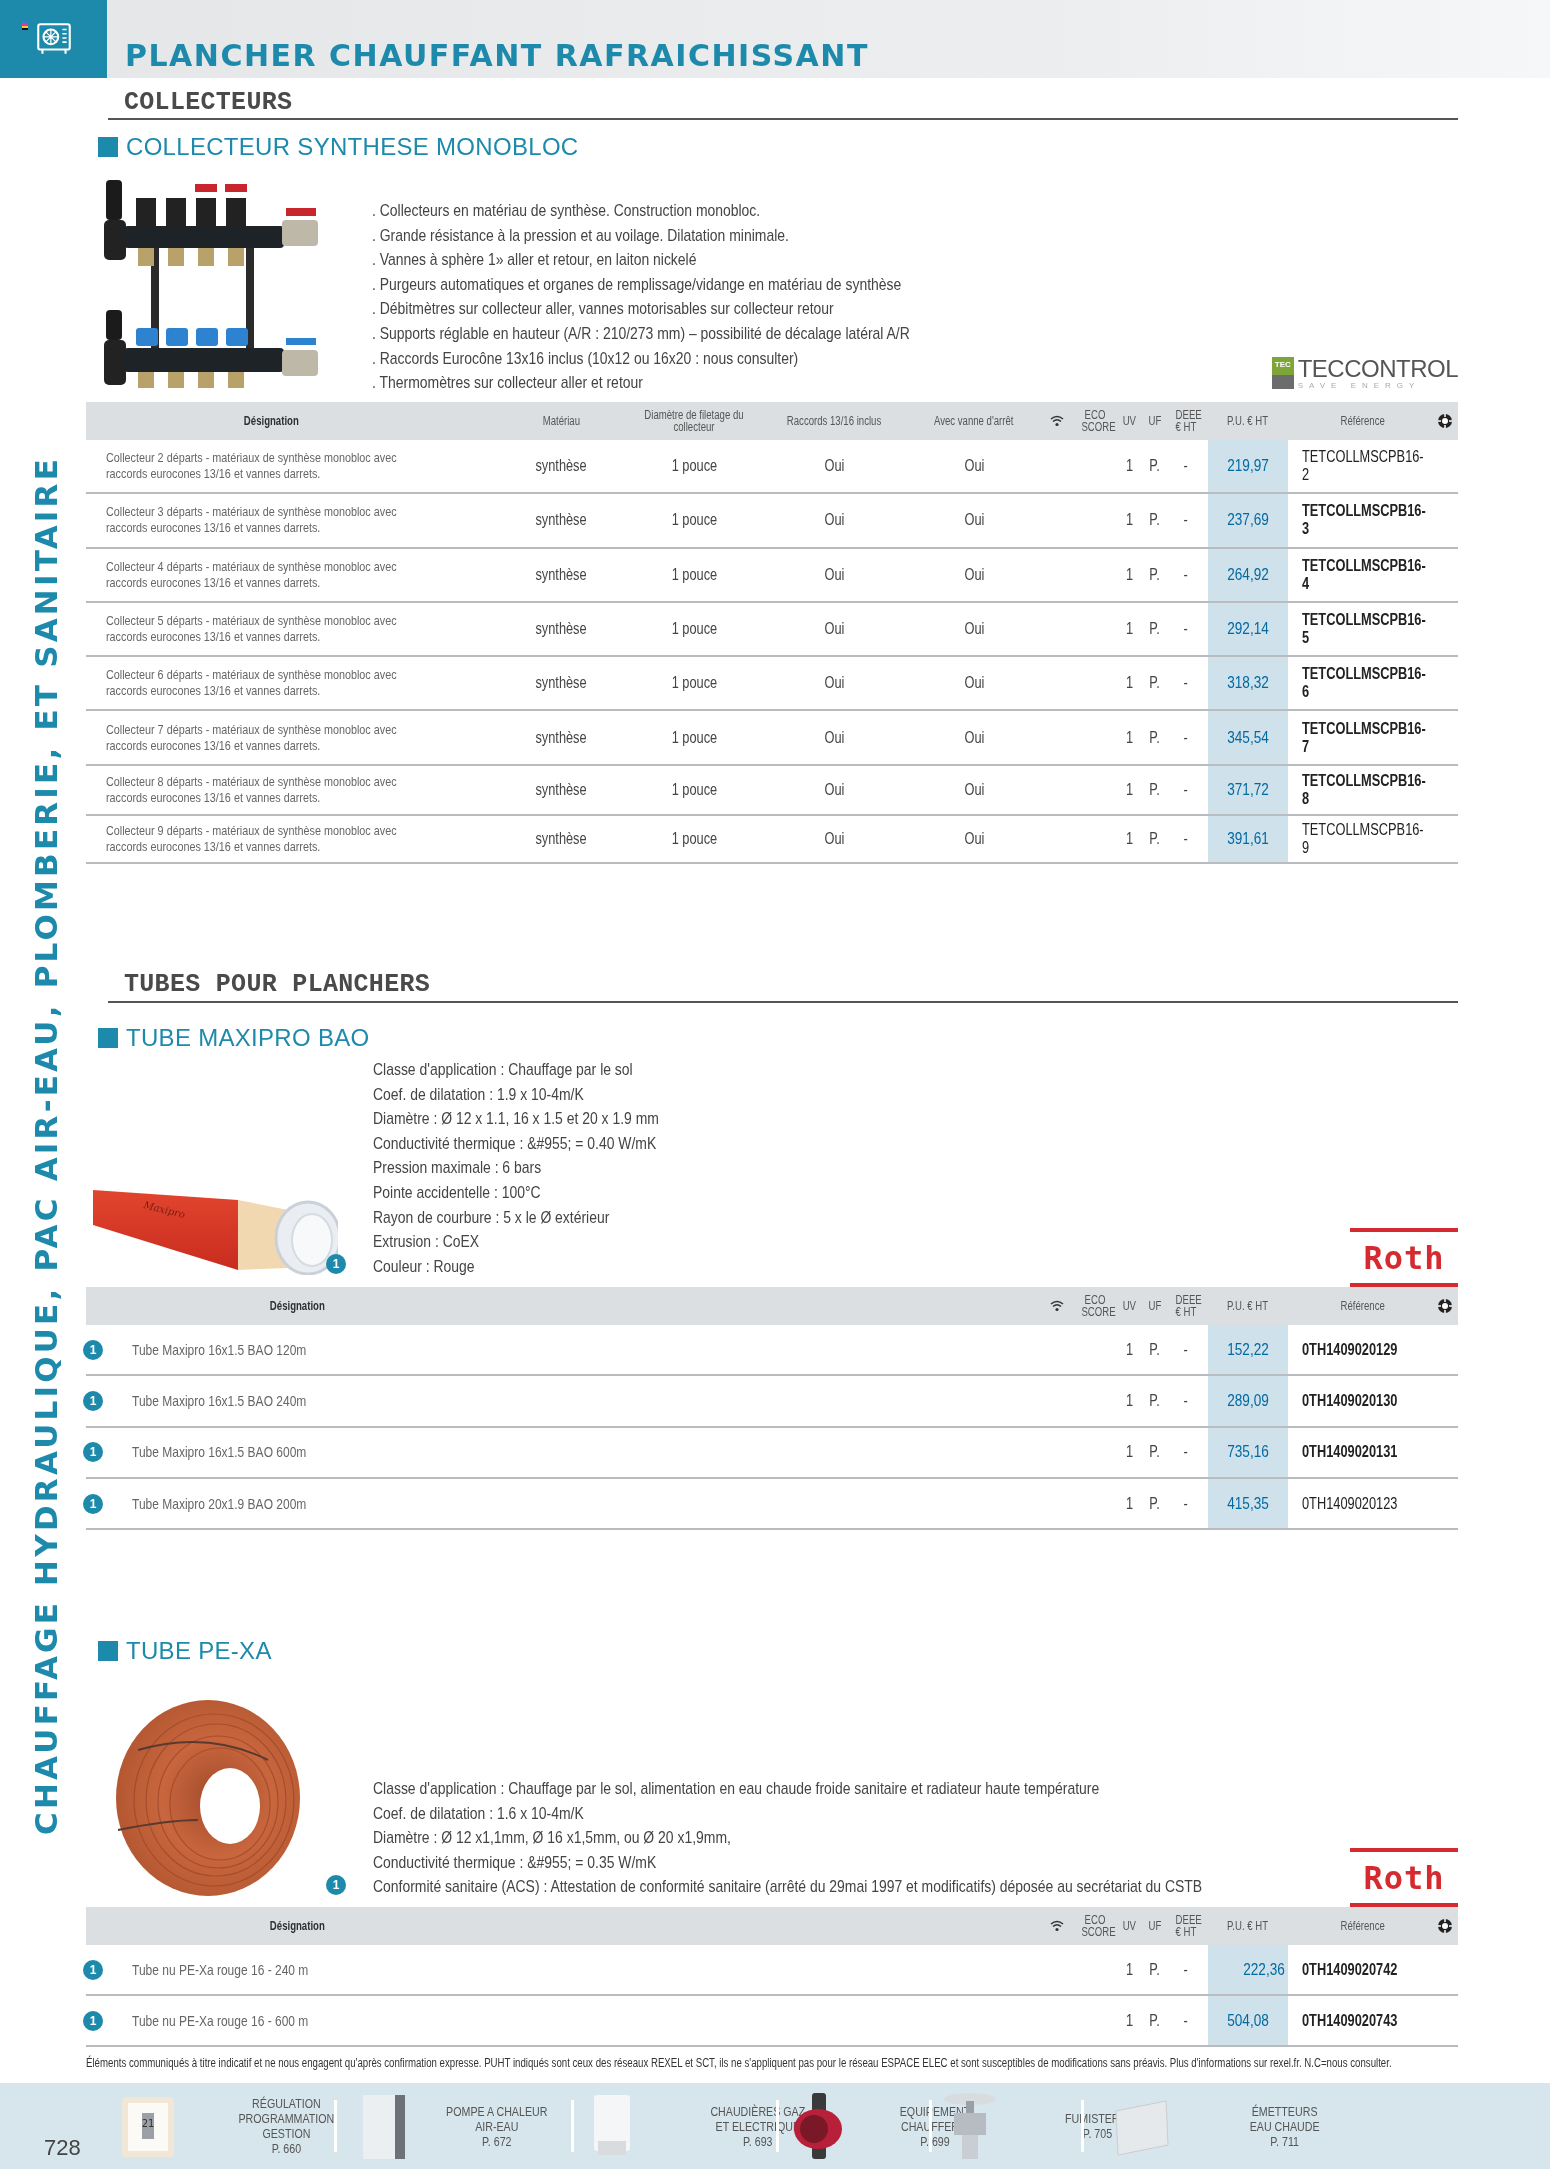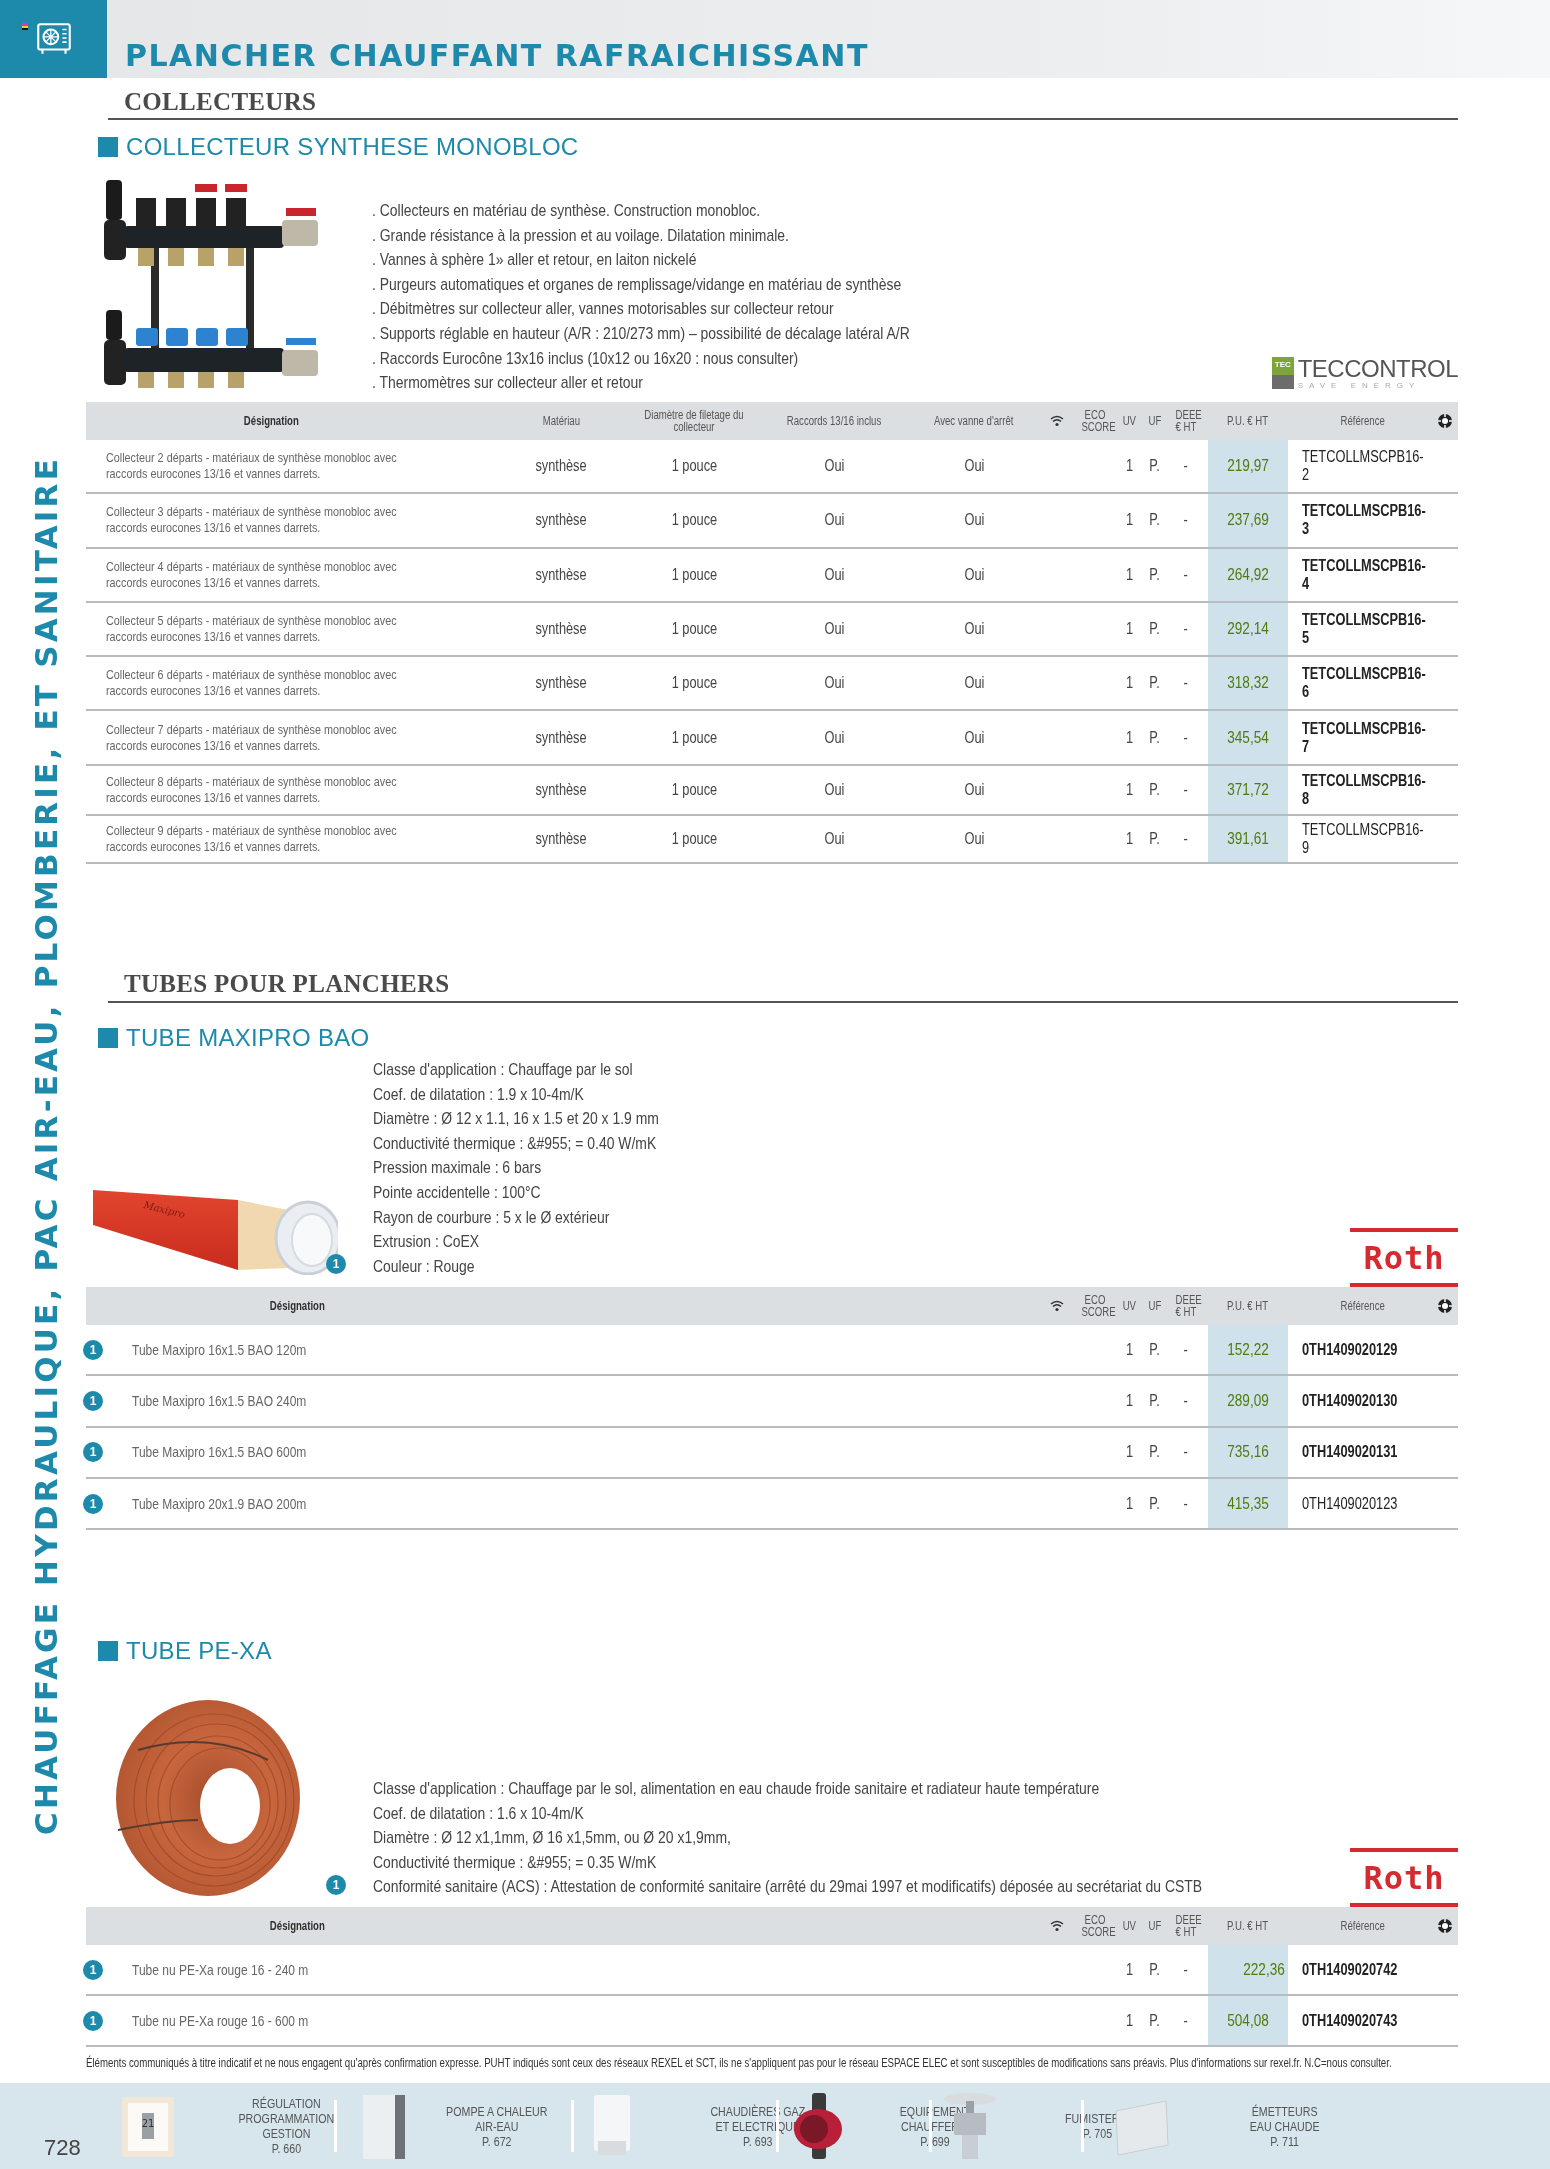--- a/index.html
+++ b/index.html
@@ -10,42 +10,42 @@
 
   
   .top-band { left: 0; top: 0; width: 1550px; height: 78px; background: linear-gradient(90deg,#e4e6e8 0%,#eceef0 70%,#f6f7f8 100%); }
   .tab-icon-box { left: 0; top: 0; width: 107px; height: 78px; background: #1d8aab; display:flex; align-items:center; justify-content:center; }
   .tab-icon-box svg { width: 42px; height: 42px; }
   .color-marks { left: 22px; top: 22px; width: 6px; height: 10px; }
   .color-marks span { display:block; width:6px; height:2px; }
   .page-title { left: 125px; top: 38px; font-size: 30px; font-weight: bold; color: #1d8aab; letter-spacing: 1.5px; font-family: "DejaVu Sans", sans-serif; }
 
   
-  .section-h { left: 124px; font-size: 25px; font-weight: bold; color: #4a4a4a; font-family: Liberation Serif, serif; letter-spacing: 0.3px; }
+  .section-h { left: 124px; font-size: 25px; font-weight: bold; color: #4a4a4a; font-family: Liberation Mono, monospace; letter-spacing: 0.3px; }
   .section-rule { left: 108px; width: 1350px; height: 2px; background: #555; }
 
   .product-title { left: 98px; display:flex; align-items:center; gap: 8px; font-size: 24px; color: #1d8aab; font-family: "Liberation Sans Narrow", "Liberation Sans", sans-serif; letter-spacing: 0.3px; }
   .product-title .sq { width: 20px; height: 20px; background: #1d8aab; display:inline-block; }
 
   .desc { font-size: 17px; line-height: 24.6px; color: #444; font-family: "Liberation Sans", sans-serif; transform: scaleX(0.82); transform-origin: left top; white-space: nowrap; }
 
   
   .side-label { left: 28px; top: 1835px; transform: rotate(-90deg); transform-origin: left top; font-size: 31px; font-weight: bold; color: #1d8aab; letter-spacing: 3.2px; white-space: nowrap; font-family: "DejaVu Sans", sans-serif; }
 
   
   .tbl { position: absolute; left: 86px; width: 1372px; }
   .thead { position: relative; height: 38px; background: #dcdfe1; }
   .th { position: absolute; top: 0; height: 38px; display:flex; align-items:center; justify-content:center; text-align:center; font-size: 12px; line-height: 12px; color: #555; transform-origin: center; }
   .th.left { justify-content:flex-end; }
   .th.bold { color: #2f2f2f; font-weight: bold; }
   .row { position: relative; border-bottom: 2px solid #b9bcbf; }
   .cell { position: absolute; top: 0; height: 100%; display:flex; align-items:center; justify-content:center; font-size: 16px; color: #444; }
   .cell.left { justify-content:flex-start; }
   .cell.desig { font-size: 13.5px; line-height: 16px; color: #666; }
-  .cell.price { background: #cfe1ea; color: #4d7c0f; font-size: 17px; }
+  .cell.price { background: #cfe1ea; color: #0369a1; font-size: 17px; }
   .cell.ref { justify-content:flex-start; font-size: 16px; color: #222; }
   .cell.ref.b { font-weight: bold; }
   .narrow { display:inline-block; transform: scaleX(0.8); }
 
   .badge { width: 20px; height: 20px; border-radius: 50%; background: #1d8aab; color: #fff; font-size: 12px; font-weight: bold; display:flex; align-items:center; justify-content:center; }
 
   
   .teccontrol { left: 1272px; top: 355px; width: 186px; height: 36px; display:flex; align-items:center; gap: 4px; }
   .tc-box { width: 28px; height: 32px; background: linear-gradient(#7ea53a 0 55%, #6c6c6c 55% 100%); font-size: 8px; color:#fff; font-weight:bold; display:flex; justify-content:center; padding-top:3px; }
   .tc-text { display:flex; flex-direction:column; line-height: 1; }

